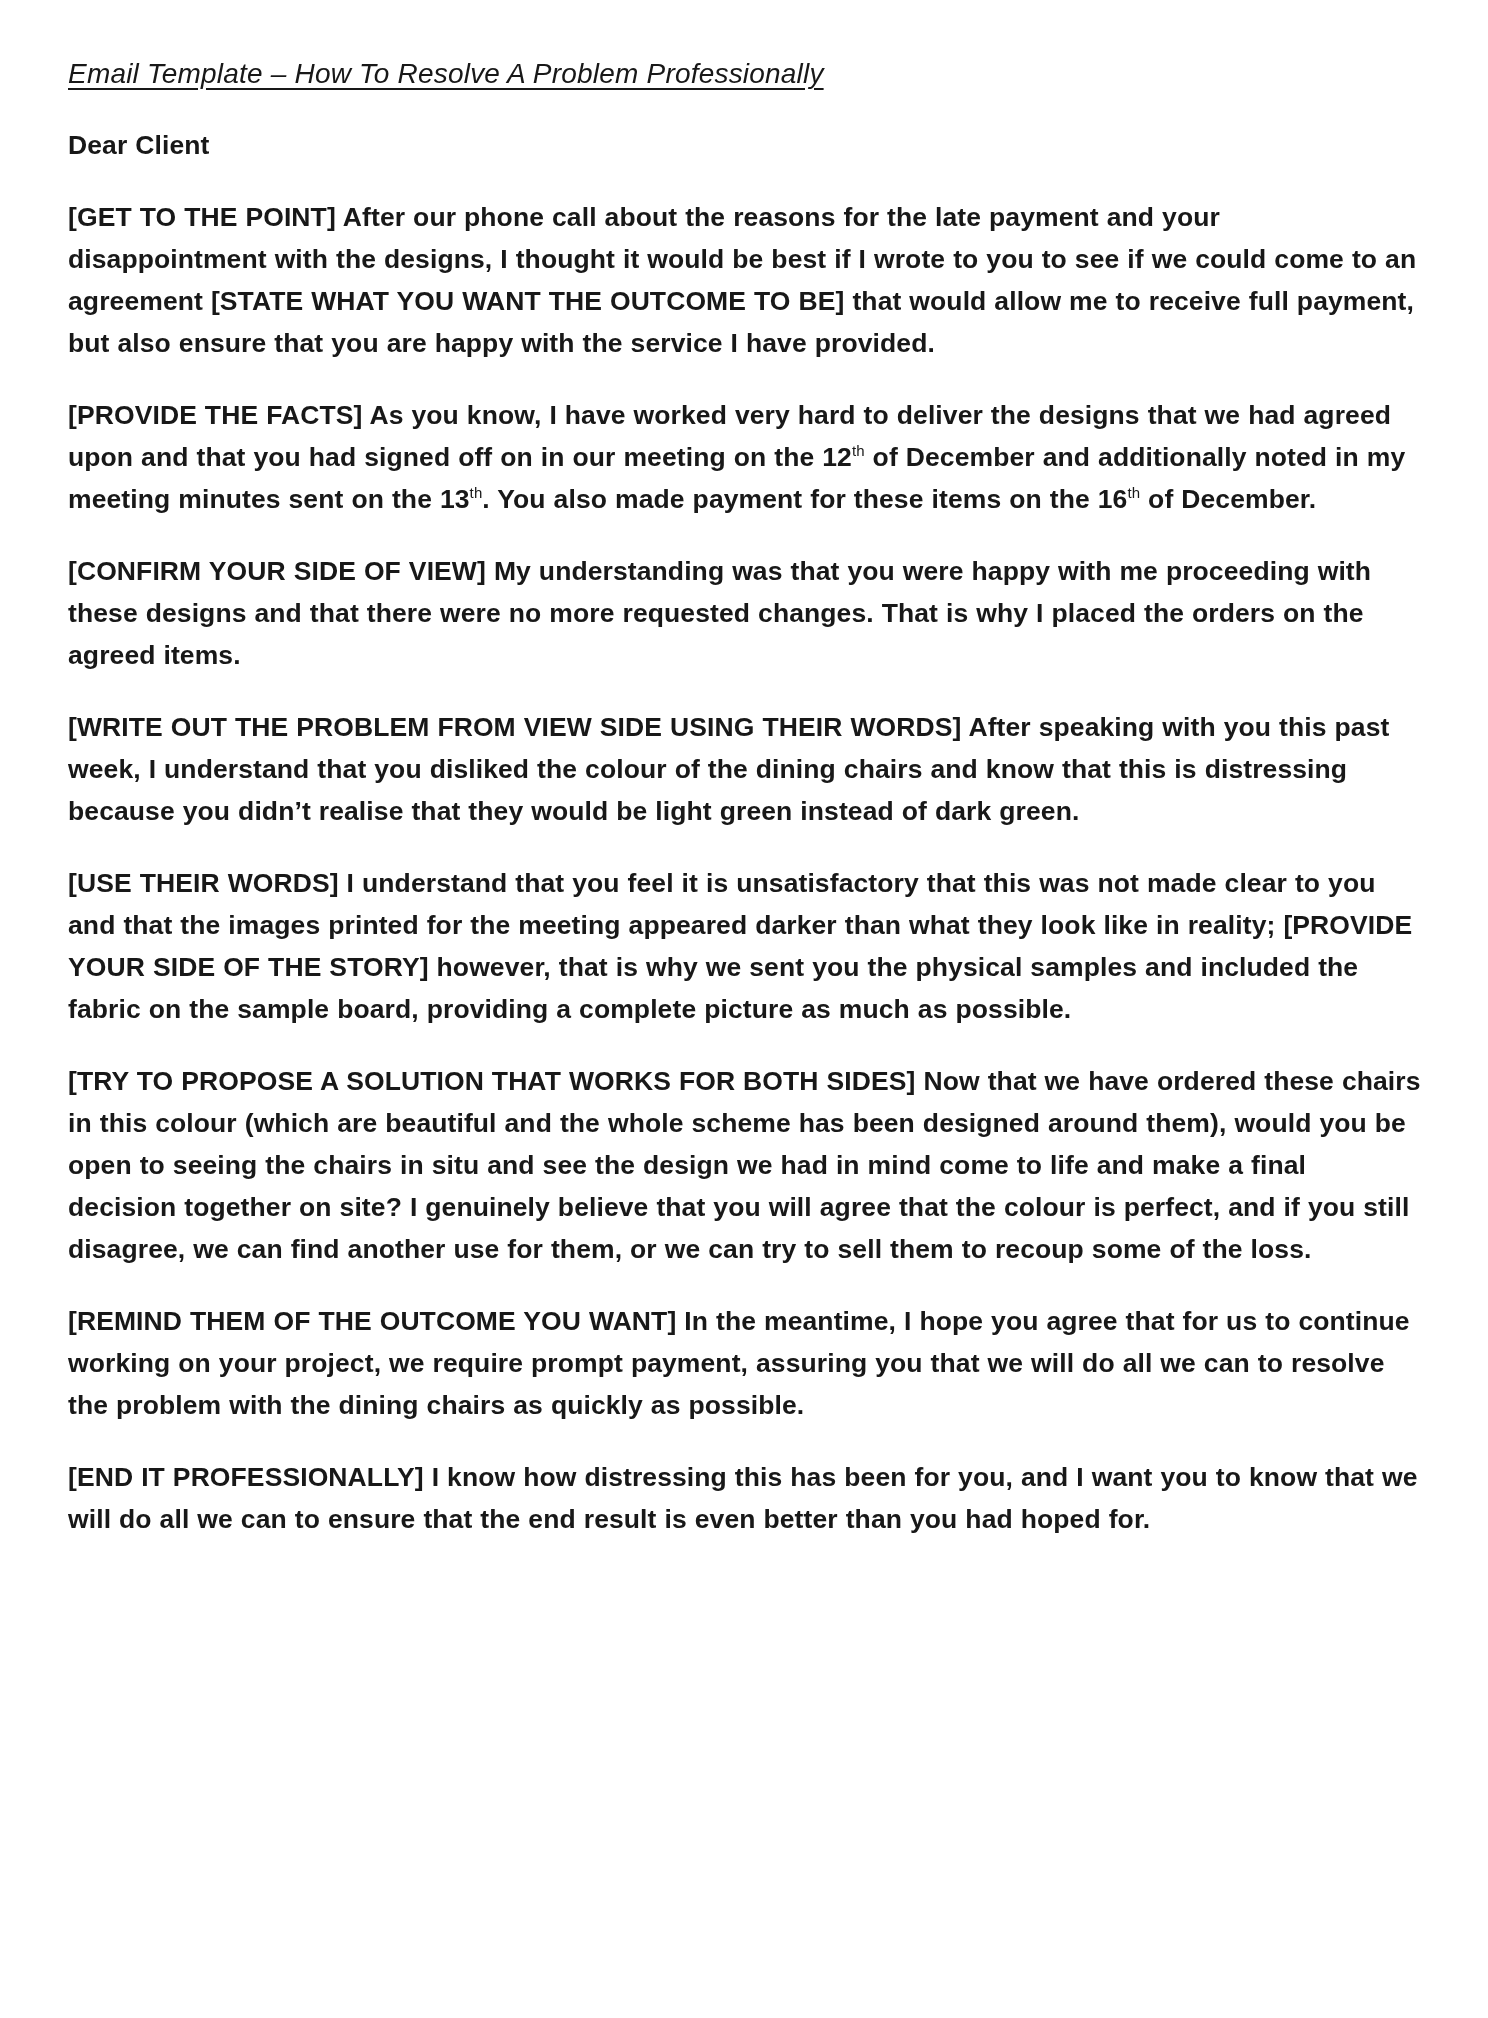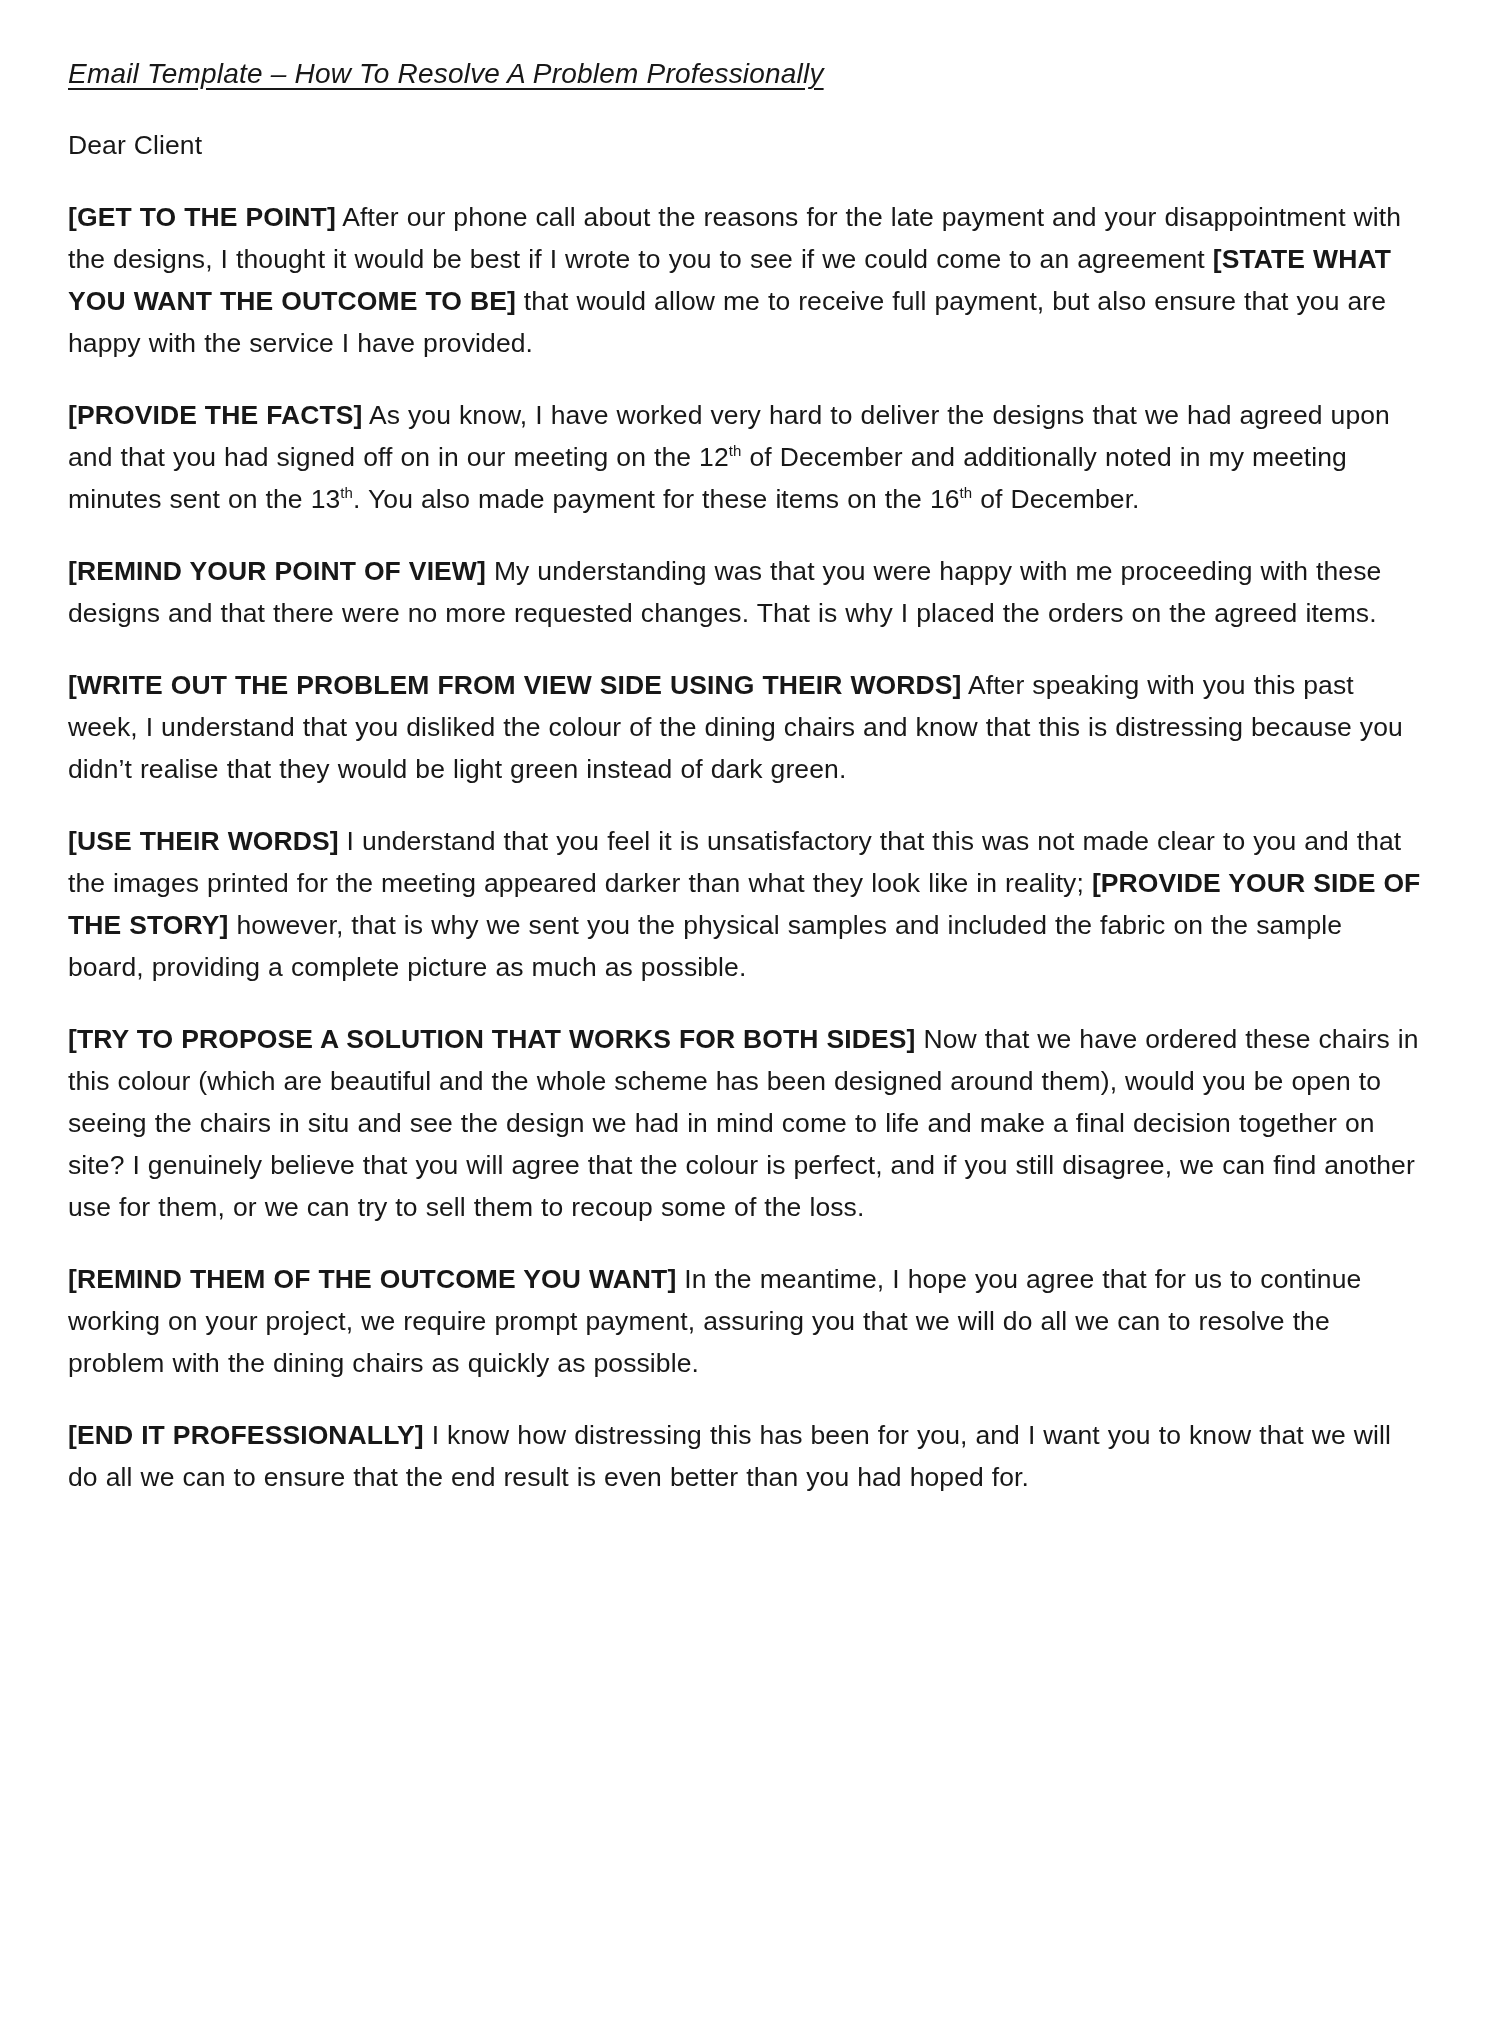--- a/index.html
+++ b/index.html
@@ -27,38 +27,38 @@
     letter-spacing: 0.2px;
   }
   .para {
     font-size: 26.5px;
     line-height: 42px;
     margin: 0 0 30px 0;
     letter-spacing: 0.1px;
     word-spacing: 0.5px;
   }
   .seg-bold { font-weight: 700; }
-  .seg-regular { font-weight: 400; text-align: right; }
+  .seg-regular { font-weight: 700; text-align: right; }
   sup.seg-sup {
     font-size: 15px;
     font-weight: 400;
     line-height: 0;
     vertical-align: super;
   }
 </style>
 </head>
 <body>
 
 <div class="page">
   <h1 class="doc-title">Email Template – How To Resolve A Problem Professionally</h1>
   <div>
       <p class="para"><span class="seg-regular">Dear Client</span></p>
       <p class="para"><span class="seg-bold">[GET TO THE POINT]</span><span class="seg-regular"> After our phone call about the reasons for the late payment and your disappointment with the designs, I thought it would be best if I wrote to you to see if we could come to an agreement </span><span class="seg-bold">[STATE WHAT YOU WANT THE OUTCOME TO BE]</span><span class="seg-regular"> that would allow me to receive full payment, but also ensure that you are happy with the service I have provided.</span></p>
       <p class="para"><span class="seg-bold">[PROVIDE THE FACTS]</span><span class="seg-regular"> As you know, I have worked very hard to deliver the designs that we had agreed upon and that you had signed off on in our meeting on the 12</span><sup class="seg-sup">th</sup><span class="seg-regular"> of December and additionally noted in my meeting minutes sent on the 13</span><sup class="seg-sup">th</sup><span class="seg-regular">. You also made payment for these items on the 16</span><sup class="seg-sup">th</sup><span class="seg-regular"> of December.</span></p>
-      <p class="para"><span class="seg-bold">[REMIND YOUR POINT OF VIEW]</span><span class="seg-regular"> My understanding was that you were happy with me proceeding with these designs and that there were no more requested changes. That is why I placed the orders on the agreed items.</span></p>
+      <p class="para"><span class="seg-bold">[CONFIRM YOUR SIDE OF VIEW]</span><span class="seg-regular"> My understanding was that you were happy with me proceeding with these designs and that there were no more requested changes. That is why I placed the orders on the agreed items.</span></p>
       <p class="para"><span class="seg-bold">[WRITE OUT THE PROBLEM FROM VIEW SIDE USING THEIR WORDS]</span><span class="seg-regular"> After speaking with you this past week, I understand that you disliked the colour of the dining chairs and know that this is distressing because you didn’t realise that they would be light green instead of dark green.</span></p>
       <p class="para"><span class="seg-bold">[USE THEIR WORDS]</span><span class="seg-regular"> I understand that you feel it is unsatisfactory that this was not made clear to you and that the images printed for the meeting appeared darker than what they look like in reality; </span><span class="seg-bold">[PROVIDE YOUR SIDE OF THE STORY]</span><span class="seg-regular">  however, that is why we sent you the physical samples and included the fabric on the sample board, providing a complete picture as much as possible.</span></p>
       <p class="para"><span class="seg-bold">[TRY TO PROPOSE A SOLUTION THAT WORKS FOR BOTH SIDES]</span><span class="seg-regular"> Now that we have ordered these chairs in this colour (which are beautiful and the whole scheme has been designed around them), would you be open to seeing the chairs in situ and see the design we had in mind come to life and make a final decision together on site? I genuinely believe that you will agree that the colour is perfect, and if you still disagree, we can find another use for them, or we can try to sell them to recoup some of the loss.</span></p>
       <p class="para"><span class="seg-bold">[REMIND THEM OF THE OUTCOME YOU WANT]</span><span class="seg-regular"> In the meantime, I hope you agree that for us to continue working on your project, we require prompt payment, assuring you that we will do all we can to resolve the problem with the dining chairs as quickly as possible.</span></p>
       <p class="para"><span class="seg-bold">[END IT PROFESSIONALLY]</span><span class="seg-regular"> I know how distressing this has been for you, and I want you to know that we will do all we can to ensure that the end result is even better than you had hoped for.</span></p>
       <p class="para"><span class="seg-bold">[SIGN OFF]</span></p>
       <p class="para"><span class="seg-regular">Kind Regards</span></p>
       <p class="para"><span class="seg-bold">[YOUR SIDES]</span></p>
     </div>
 </div>

